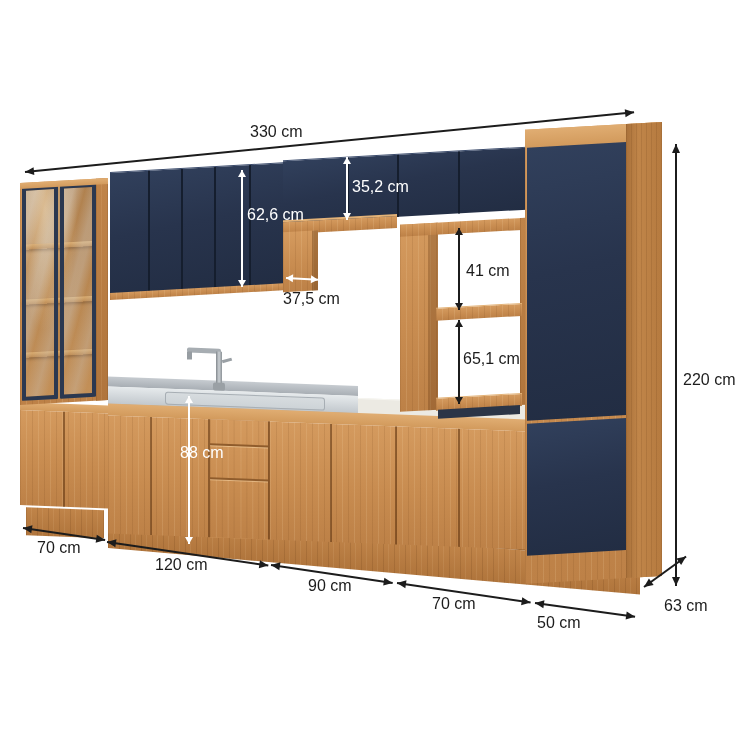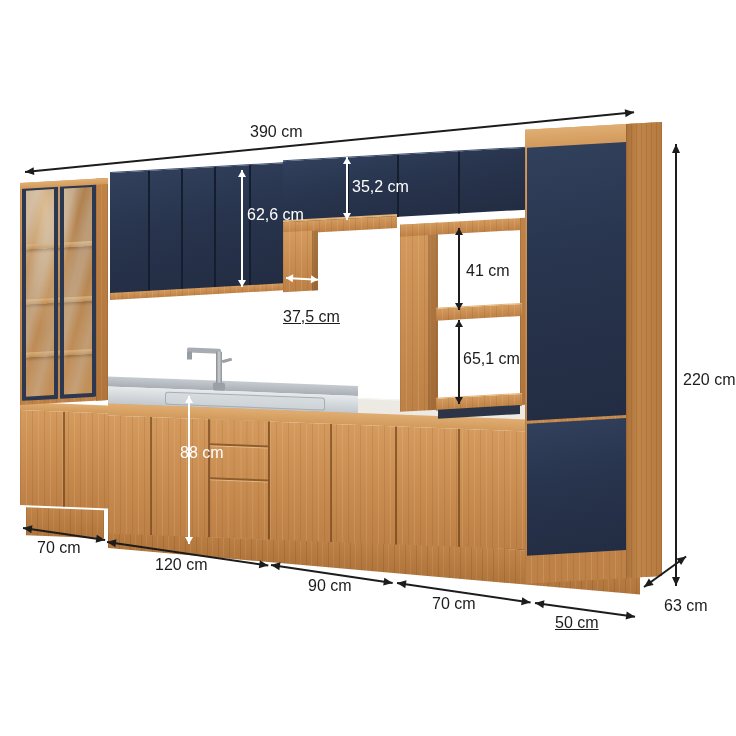--- a/index.html
+++ b/index.html
@@ -174,21 +174,21 @@
                   background:repeating-linear-gradient(90deg, rgba(90,48,12,.14) 0 1px, transparent 1px 5px),
                   linear-gradient(90deg,#a9713a,#c08549 35%,#b57a3f);"></div>
     </div>
   </div>
 
   <div class="dim h black" style="left:25px;top:172px;width:612px;transform:rotate(-5.6deg);">
     <span class="ln"></span>
       <i class="a1"></i>
     <i class="a2"></i>
   </div>
-  <span class="dlab" style="left:250px;top:123px;">390 cm</span>
+  <span class="dlab" style="left:250px;top:123px;">330 cm</span>
 
   <div class="dim v black" style="left:676px;top:144px;height:442px;">
     <span class="ln"></span>
       <i class="a1"></i>
     <i class="a2"></i>
   </div>
   <span class="dlab" style="left:683px;top:371px;">220 cm</span>
 
   <div class="dim v white sm" style="left:242px;top:170px;height:117px;">
     <span class="ln"></span>
@@ -202,21 +202,21 @@
       <i class="a1"></i>
     <i class="a2"></i>
   </div>
   <span class="dlab white" style="left:352px;top:178px;">35,2 cm</span>
 
   <div class="dim h white sm" style="left:286px;top:278px;width:32px;transform:rotate(3deg);">
     <span class="ln"></span>
       <i class="a1"></i>
     <i class="a2"></i>
   </div>
-  <span class="dlab" style="left:283px;top:308px;text-decoration:underline;">37,5 cm</span>
+  <span class="dlab" style="left:283px;top:290px;">37,5 cm</span>
 
   <div class="dim v black sm" style="left:459px;top:228px;height:82px;">
     <span class="ln"></span>
       <i class="a1"></i>
     <i class="a2"></i>
   </div>
   <span class="dlab" style="left:466px;top:262px;">41 cm</span>
 
   <div class="dim v black sm" style="left:459px;top:320px;height:84px;">
     <span class="ln"></span>
@@ -258,21 +258,21 @@
       <i class="a1"></i>
     <i class="a2"></i>
   </div>
   <span class="dlab" style="left:432px;top:595px;">70 cm</span>
 
   <div class="dim h black" style="left:535px;top:603px;width:101px;transform:rotate(7.8deg);">
     <span class="ln"></span>
       <i class="a1"></i>
     <i class="a2"></i>
   </div>
-  <span class="dlab" style="left:555px;top:614px;text-decoration:underline;">50 cm</span>
+  <span class="dlab" style="left:537px;top:614px;">50 cm</span>
 
   <div class="dim h black" style="left:644px;top:587px;width:52px;transform:rotate(-36deg);">
     <span class="ln"></span>
       <i class="a1"></i>
     <i class="a2"></i>
   </div>
   <span class="dlab" style="left:664px;top:597px;">63 cm</span>
 
 </div>
 

